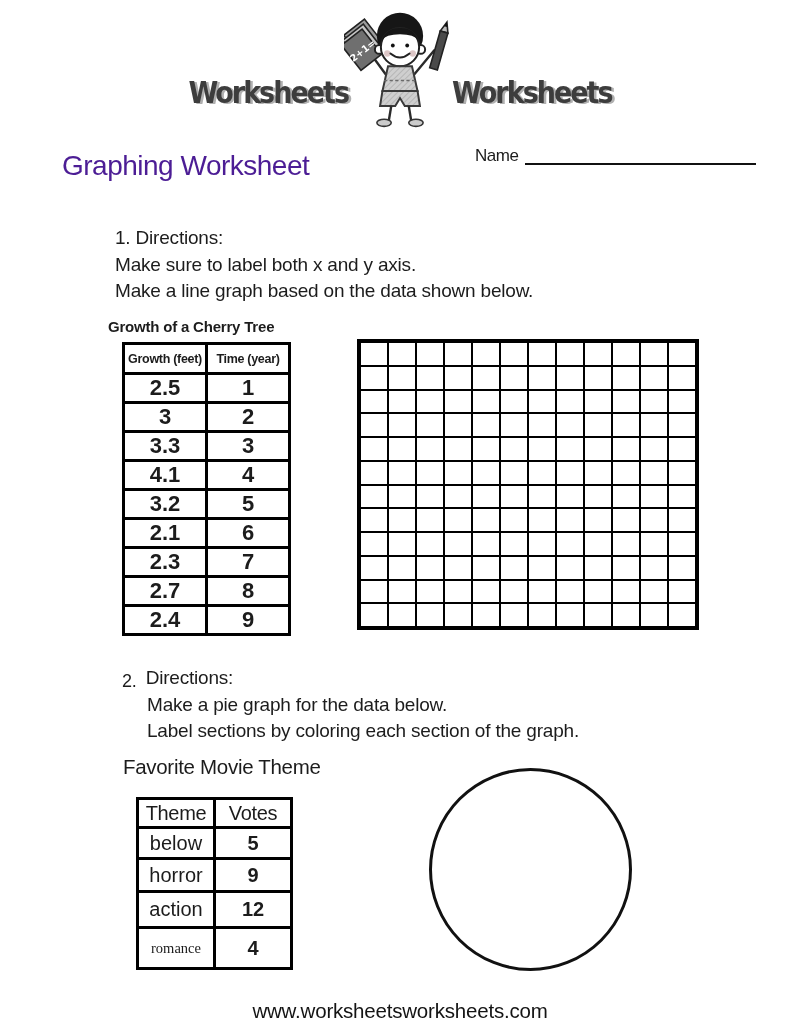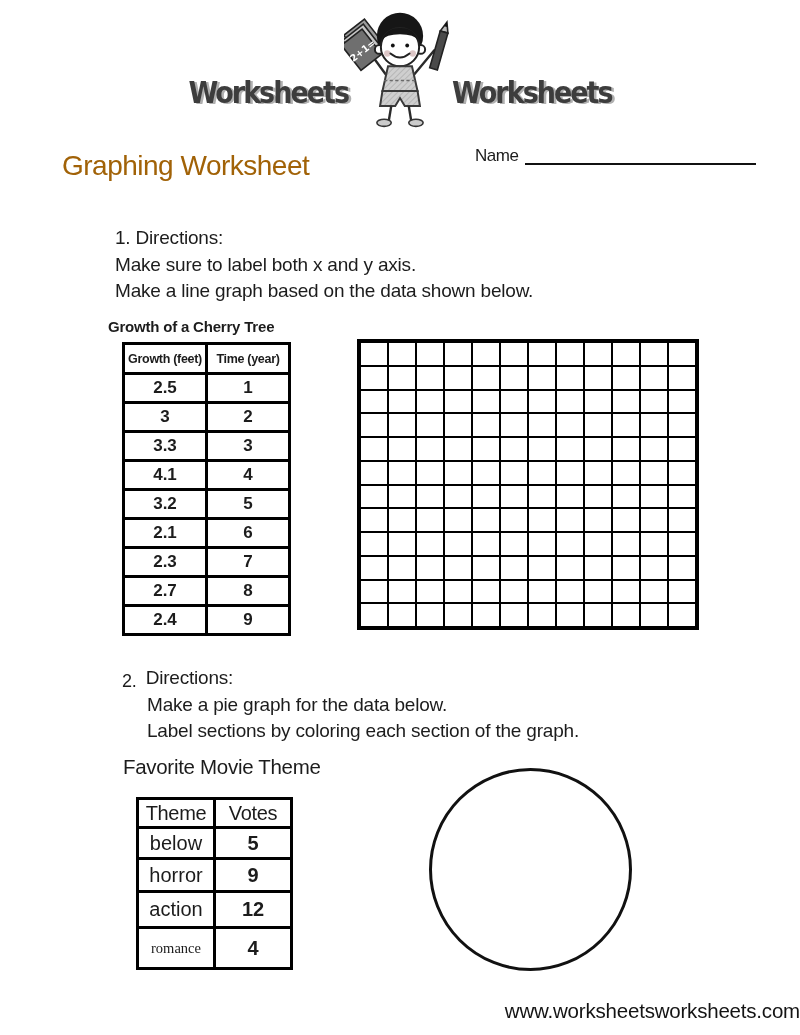--- a/index.html
+++ b/index.html
@@ -24,21 +24,21 @@
     letter-spacing:-2px;
     color:#3d3d3d;
     text-shadow:2.5px 1px 0 #b0b0b0;
     margin-bottom:22px;
     transform:scaleY(1.12);
   }
   .logo svg{margin:0 -4px;display:block;}
   
   .page-title{
     position:absolute;left:62px;top:150px;
-    margin:0;font-size:28px;font-weight:400;letter-spacing:-0.5px;color:#a16207;
+    margin:0;font-size:28px;font-weight:400;letter-spacing:-0.5px;color:#4c1d95;
   }
   .name-row{
     position:absolute;left:475px;top:146px;
     display:flex;align-items:flex-end;
   }
   .name-label{font-size:17px;letter-spacing:-0.5px;}
   .name-line{
     display:inline-block;width:231px;height:1px;
     border-bottom:2px solid #111;
     margin-left:7px;margin-bottom:1px;
@@ -52,21 +52,21 @@
   #dir2 .dir-line{margin-left:25px;}
   
   .t1-title{
     position:absolute;left:108px;top:318px;
     font-size:15px;font-weight:700;letter-spacing:-0.2px;
   }
   table{border-collapse:collapse;table-layout:fixed;}
   td,th{border:3px solid #000;text-align:center;padding:0;overflow:hidden;white-space:nowrap;}
   .t1{position:absolute;left:122px;top:342px;width:160px;}
   .t1 th{width:80px;height:27px;font-size:12.5px;font-weight:700;letter-spacing:-0.3px;}
-  .t1 td{height:26px;font-size:17px;font-weight:700;}
+  .t1 td{height:26px;font-size:22px;font-weight:700;}
   
   .graph-grid{
     position:absolute;left:357px;top:339px;
     width:342px;height:291px;
     box-sizing:border-box;border:3px solid #000;
     display:grid;
     grid-template-columns:repeat(12,1fr);
     grid-template-rows:repeat(12,1fr);
   }
   .graph-grid .cell{border:1.5px solid #000;}
@@ -90,21 +90,21 @@
   .pie-circle{
     position:absolute;left:429px;top:768px;
     width:203px;height:203px;
     box-sizing:border-box;
     border:3px solid #111;border-radius:50%;
     background:#fff;
   }
   
   .footer-url{
     position:absolute;left:0;right:0;top:999px;
-    text-align:right;font-size:20.5px;letter-spacing:-0.2px;color:#141414;
+    text-align:center;font-size:20.5px;letter-spacing:-0.2px;color:#141414;
   }
 </style>
 </head>
 <body>
 
 <div class="page">
 
   <header class="logo">
     <span class="logo-text">Worksheets</span>
     <svg width="112" height="126" viewBox="0 0 140 158">

